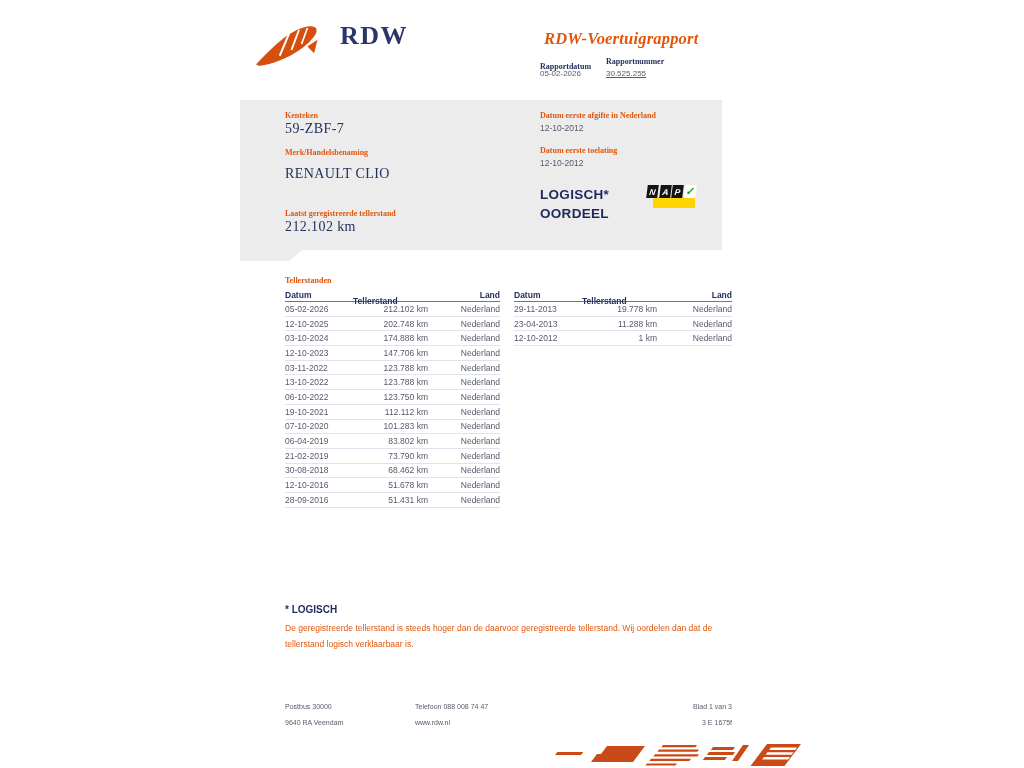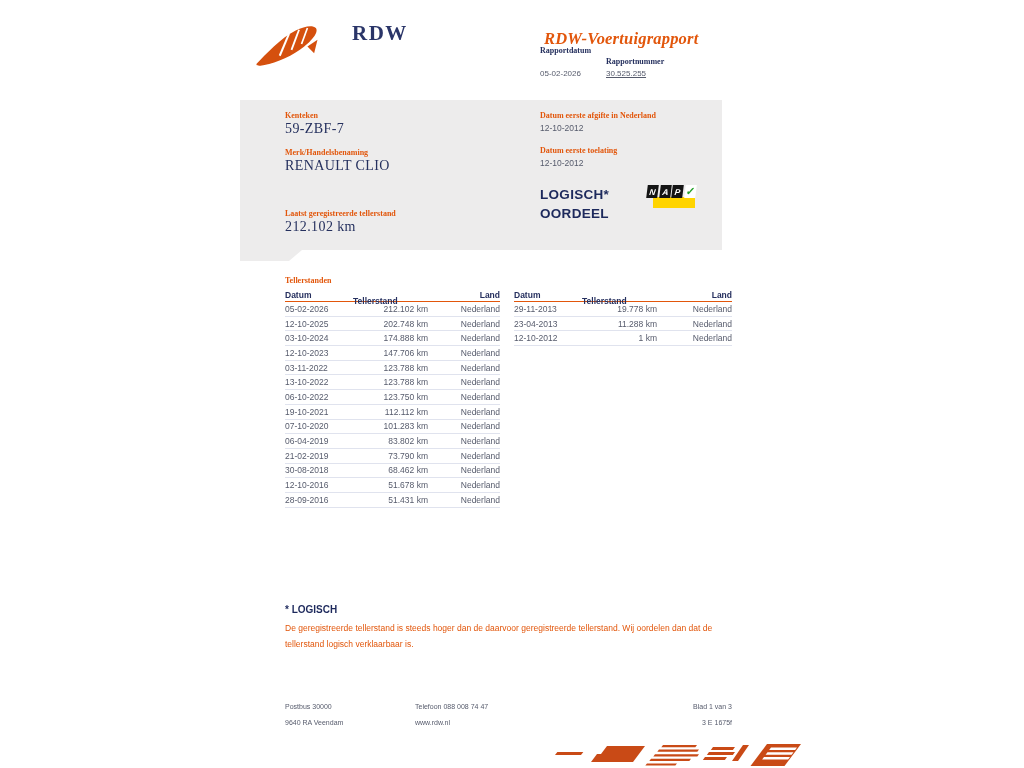--- a/index.html
+++ b/index.html
@@ -13,36 +13,36 @@
   html,body{margin:0;padding:0;}
   body{
     width:1024px;height:768px;position:relative;background:#ffffff;
     font-family:"Liberation Sans",sans-serif;color:var(--gray);overflow:hidden;
   }
   .abs{position:absolute;}
   .serif{font-family:"Liberation Serif",serif;}
 
   
   .logo-svg{left:252px;top:18px;width:84px;height:52px;}
-  .logo-text{left:340px;top:21px;font-size:21px;font-weight:700;color:#2a3568;letter-spacing:1.5px;margin-left:12px;}
+  .logo-text{left:340px;top:21px;font-size:26px;font-weight:700;color:#2a3568;letter-spacing:1.5px;}
   .report-title{left:540px;top:25px;font-size:16.5px;font-weight:700;color:var(--orange);letter-spacing:0.2px;}
   .meta-label{font-size:8px;font-weight:700;color:var(--navy);}
   .meta-value{font-size:8px;color:var(--gray);}
-  .m-l1{left:540px;top:46px;} .m-l2{left:606px;top:57px;}
+  .m-l1{left:540px;top:62px;} .m-l2{left:606px;top:57px;}
   .m-v1{left:540px;top:69px;} .m-v2{left:606px;top:69px;text-decoration:underline;}
 
   
   .vbox{left:240px;top:100px;width:482px;height:150px;background:var(--boxgray);}
   .vbox-tab{left:240px;top:250px;width:62px;height:11px;background:var(--boxgray);
     clip-path:polygon(0 0,100% 0,calc(100% - 13px) 100%,0 100%);}
   .flabel{font-size:8px;font-weight:700;color:var(--orange);}
   .fvalue-lg{font-family:"Liberation Serif",serif;font-size:14px;color:var(--navy);letter-spacing:0.4px;}
   .fvalue-sm{font-size:8.5px;color:var(--gray);}
   .p-kenteken-l{left:285px;top:111px;} .p-kenteken-v{left:285px;top:121px;}
-  .p-merk-l{left:285px;top:148px;}     .p-merk-v{left:285px;top:158px;}
+  .p-merk-l{left:285px;top:148px;}     .p-merk-v{left:285px;top:166px;}
   .p-teller-l{left:285px;top:209px;}   .p-teller-v{left:285px;top:219px;}
   .p-afgifte-l{left:540px;top:111px;}  .p-afgifte-v{left:540px;top:123px;}
   .p-toelating-l{left:540px;top:146px;}.p-toelating-v{left:540px;top:158px;}
   .oordeel{left:540px;top:185px;font-size:13.5px;font-weight:700;color:#1d295c;line-height:19px;letter-spacing:0.3px;}
 
   
   .nap{left:647px;top:185px;width:50px;height:26px;}
   .nap-bar{position:absolute;left:6px;top:12px;width:42px;height:11px;background:#ffd400;}
   .nap-tiles{position:absolute;left:0;top:0;display:flex;gap:1.5px;}
   .nap-tile{width:11px;height:13px;display:flex;align-items:center;justify-content:center;

